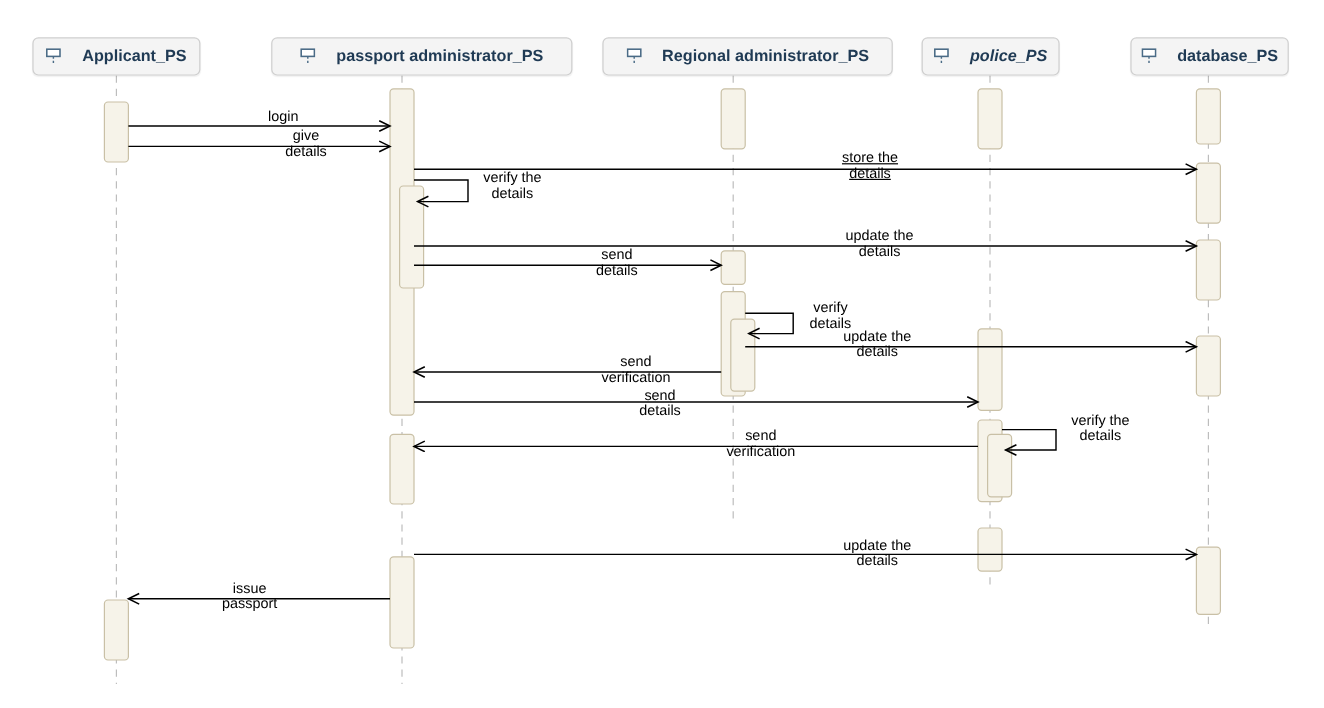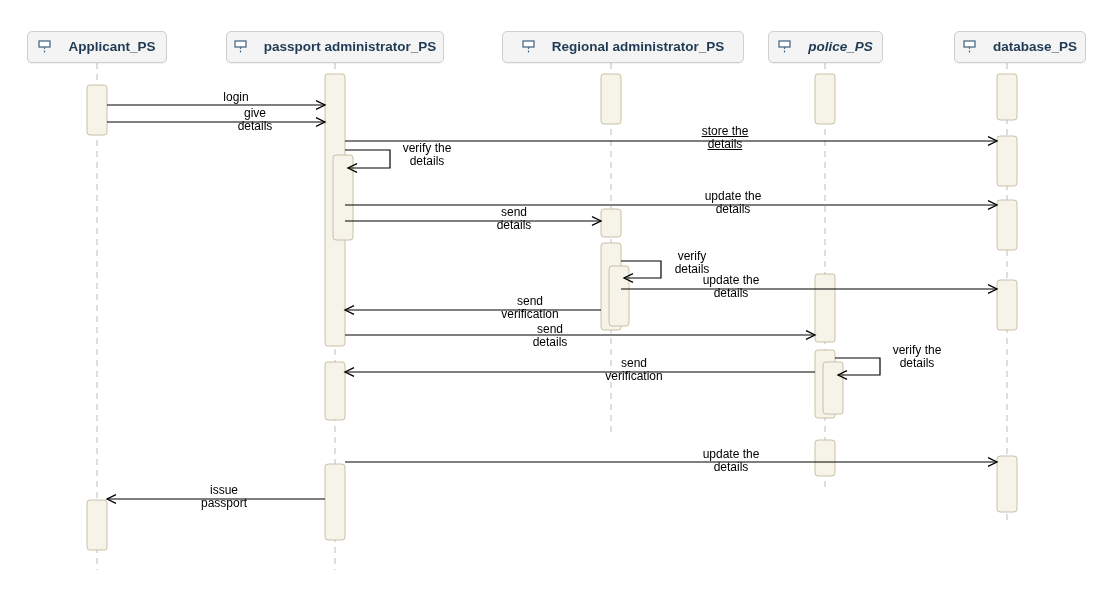--- a/index.html
+++ b/index.html
@@ -130,42 +130,42 @@
   </svg>
 
   <div id="participants-layer">
       <div class="participant-box" style="left: 27px; top: 31px; width: 140px;">
         <svg class="lifeline-icon" viewBox="0 0 13 14">
           <rect x="1" y="1" width="11" height="6" fill="#ffffff" stroke="#4a6b86" stroke-width="1.3"></rect>
           <line x1="6.5" y1="7" x2="6.5" y2="13" stroke="#4a6b86" stroke-width="1.2" stroke-dasharray="2,1.6"></line>
         </svg>
         <span class="participant-label">Applicant_PS</span>
       </div>
-      <div class="participant-box" style="left: 226px; top: 31px; width: 218px;">
+      <div class="participant-box" style="left: 226px; top: 31px; width: 251px;">
         <svg class="lifeline-icon" viewBox="0 0 13 14">
           <rect x="1" y="1" width="11" height="6" fill="#ffffff" stroke="#4a6b86" stroke-width="1.3"></rect>
           <line x1="6.5" y1="7" x2="6.5" y2="13" stroke="#4a6b86" stroke-width="1.2" stroke-dasharray="2,1.6"></line>
         </svg>
         <span class="participant-label">passport administrator_PS</span>
       </div>
       <div class="participant-box" style="left: 502px; top: 31px; width: 242px;">
         <svg class="lifeline-icon" viewBox="0 0 13 14">
           <rect x="1" y="1" width="11" height="6" fill="#ffffff" stroke="#4a6b86" stroke-width="1.3"></rect>
           <line x1="6.5" y1="7" x2="6.5" y2="13" stroke="#4a6b86" stroke-width="1.2" stroke-dasharray="2,1.6"></line>
         </svg>
         <span class="participant-label">Regional administrator_PS</span>
       </div>
       <div class="participant-box" style="left: 768px; top: 31px; width: 115px; font-style: italic;">
         <svg class="lifeline-icon" viewBox="0 0 13 14">
           <rect x="1" y="1" width="11" height="6" fill="#ffffff" stroke="#4a6b86" stroke-width="1.3"></rect>
           <line x1="6.5" y1="7" x2="6.5" y2="13" stroke="#4a6b86" stroke-width="1.2" stroke-dasharray="2,1.6"></line>
         </svg>
         <span class="participant-label">police_PS</span>
       </div>
-      <div class="participant-box" style="left: 942px; top: 31px; width: 132px; margin-left: 12px;">
+      <div class="participant-box" style="left: 942px; top: 31px; width: 132px;">
         <svg class="lifeline-icon" viewBox="0 0 13 14">
           <rect x="1" y="1" width="11" height="6" fill="#ffffff" stroke="#4a6b86" stroke-width="1.3"></rect>
           <line x1="6.5" y1="7" x2="6.5" y2="13" stroke="#4a6b86" stroke-width="1.2" stroke-dasharray="2,1.6"></line>
         </svg>
         <span class="participant-label">database_PS</span>
       </div>
     </div>
   <div id="labels-layer">
       <div class="msg-label" style="left: 236px; top: 91px;">login</div>
       <div class="msg-label" style="left: 255px; top: 107px;">give
@@ -185,17 +185,17 @@
       <div class="msg-label" style="left: 530px; top: 295px;">send
 verification</div>
       <div class="msg-label" style="left: 550px; top: 323px;">send
 details</div>
       <div class="msg-label" style="left: 917px; top: 344px;">verify the
 details</div>
       <div class="msg-label" style="left: 634px; top: 357px;">send
 verification</div>
       <div class="msg-label" style="left: 731px; top: 448px;">update the
 details</div>
-      <div class="msg-label" style="left: 224px; top: 484px;">issue
+      <div class="msg-label" style="left: 208px; top: 484px;">issue
 passport</div>
     </div>
 
 </div>
 
 </body></html>

